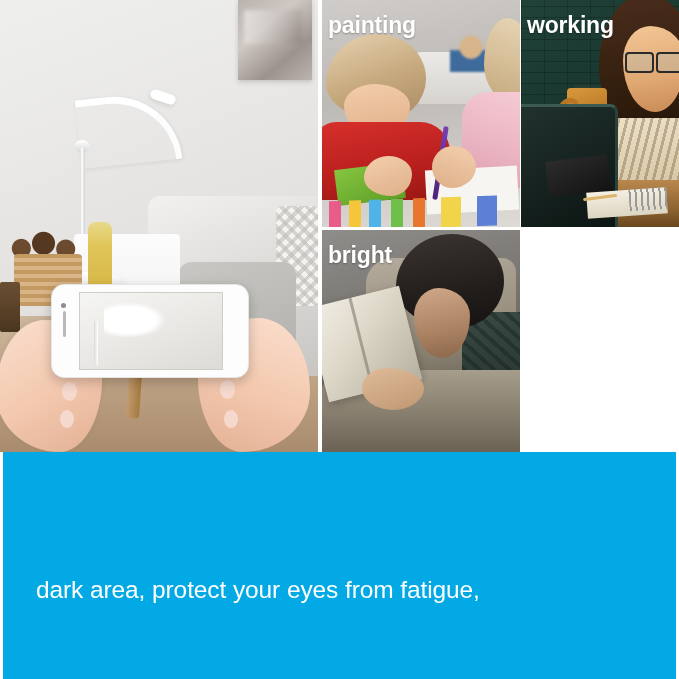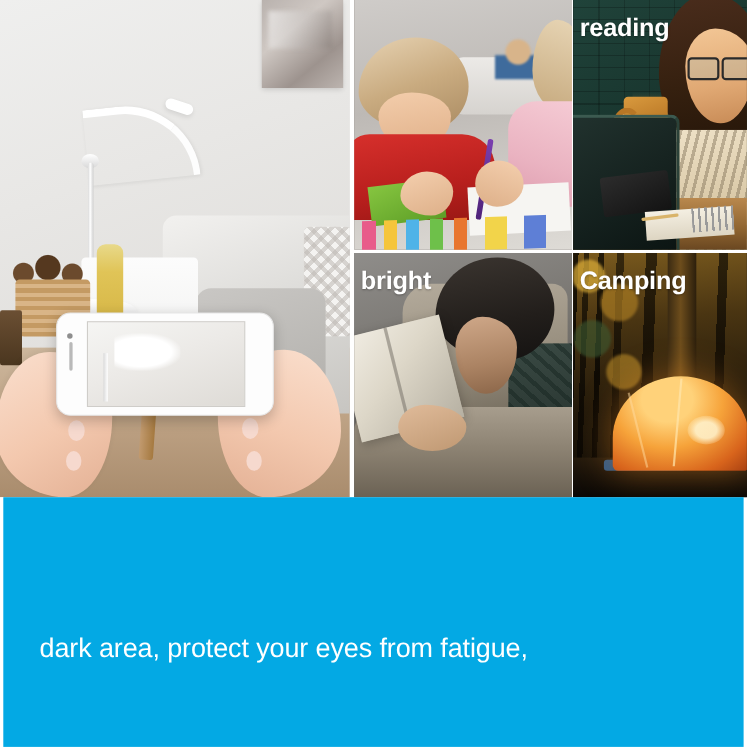--- a/index.html
+++ b/index.html
@@ -530,67 +530,56 @@
       <div class="pt-child2-shirt"></div>
       <div class="pt-child1-hair"></div>
       <div class="pt-child1-face"></div>
       <div class="pt-child1-shirt"></div>
       <div class="pt-paper-green"></div>
       <div class="pt-paper-white"></div>
       <div class="pt-pencil-purple"></div>
       <div class="pt-hand-a"></div>
       <div class="pt-hand-b"></div>
       <div class="pt-pencils"></div>
+      <span class="panel-label">painting</span>
     </div>
 
     <div class="panel p-working">
       <div class="wk-wall"></div>
       <div class="wk-glow"></div>
       <div class="wk-hair"></div>
       <div class="wk-face"></div>
       <div class="wk-glasses">
           <i></i>
           <i></i>
         </div>
       <div class="wk-shirt"></div>
       <div class="wk-hand"></div>
       <div class="wk-mug"></div>
       <div class="wk-desk"></div>
       <div class="wk-monitor"></div>
       <div class="wk-tablet"></div>
       <div class="wk-notebook"></div>
       <div class="wk-spiral"></div>
       <div class="wk-pen"></div>
-      <span class="panel-label">reading</span>
+      <span class="panel-label">working</span>
     </div>
 
     <div class="panel p-reading">
       <div class="rd-bg"></div>
       <div class="rd-pillow"></div>
       <div class="rd-body"></div>
       <div class="rd-hair"></div>
       <div class="rd-face"></div>
       <div class="rd-blanket"></div>
       <div class="rd-book"></div>
       <div class="rd-hand"></div>
       <span class="panel-label">bright</span>
     </div>
 
-    <div class="panel p-camping">
-      <div class="cp-forest"></div>
-      <div class="cp-foliage"></div>
-      <div class="cp-trunk"></div>
-      <div class="cp-ground"></div>
-      <div class="cp-mat"></div>
-      <div class="cp-tent"></div>
-      <div class="cp-tent-seam"></div>
-      <div class="cp-tent-seam2"></div>
-      <div class="cp-window"></div>
-      <span class="panel-label">Camping</span>
-    </div>
 
   </div>
 
   <div class="caption-band">
     <div class="caption-text">
       <span class="caption-line">dark area, protect your eyes from fatigue,</span>
       
       
     </div>
   </div>

